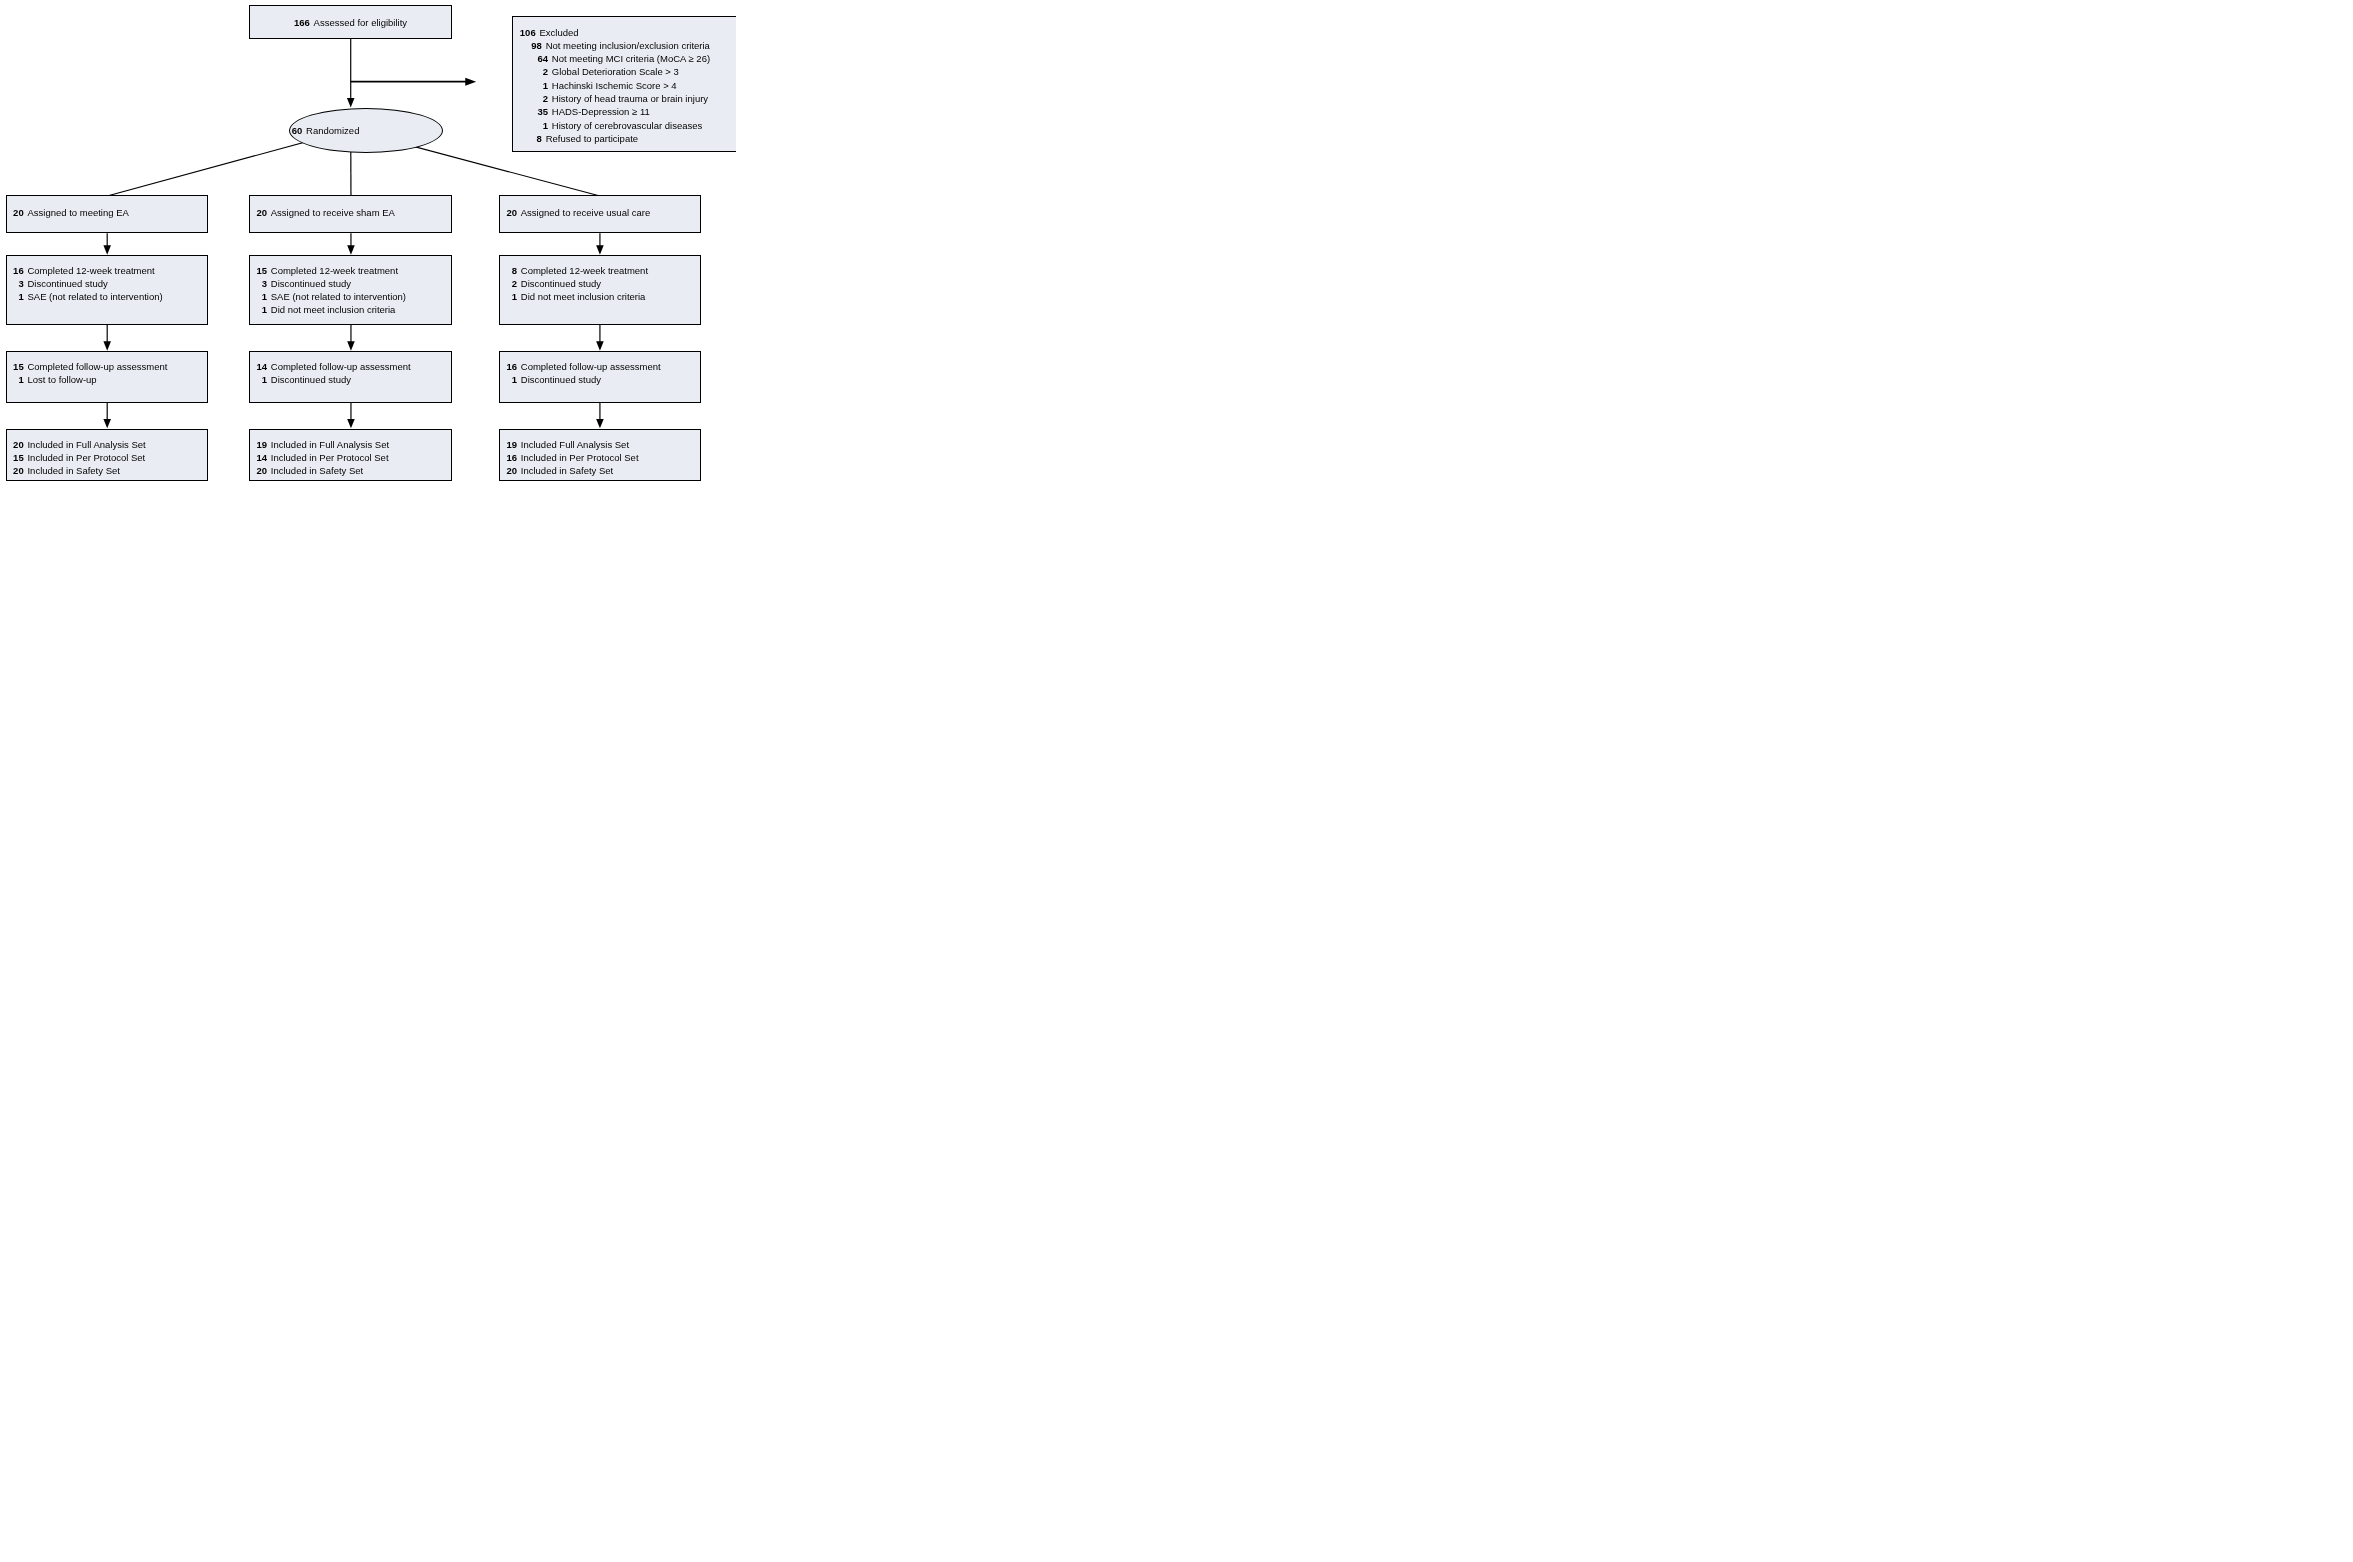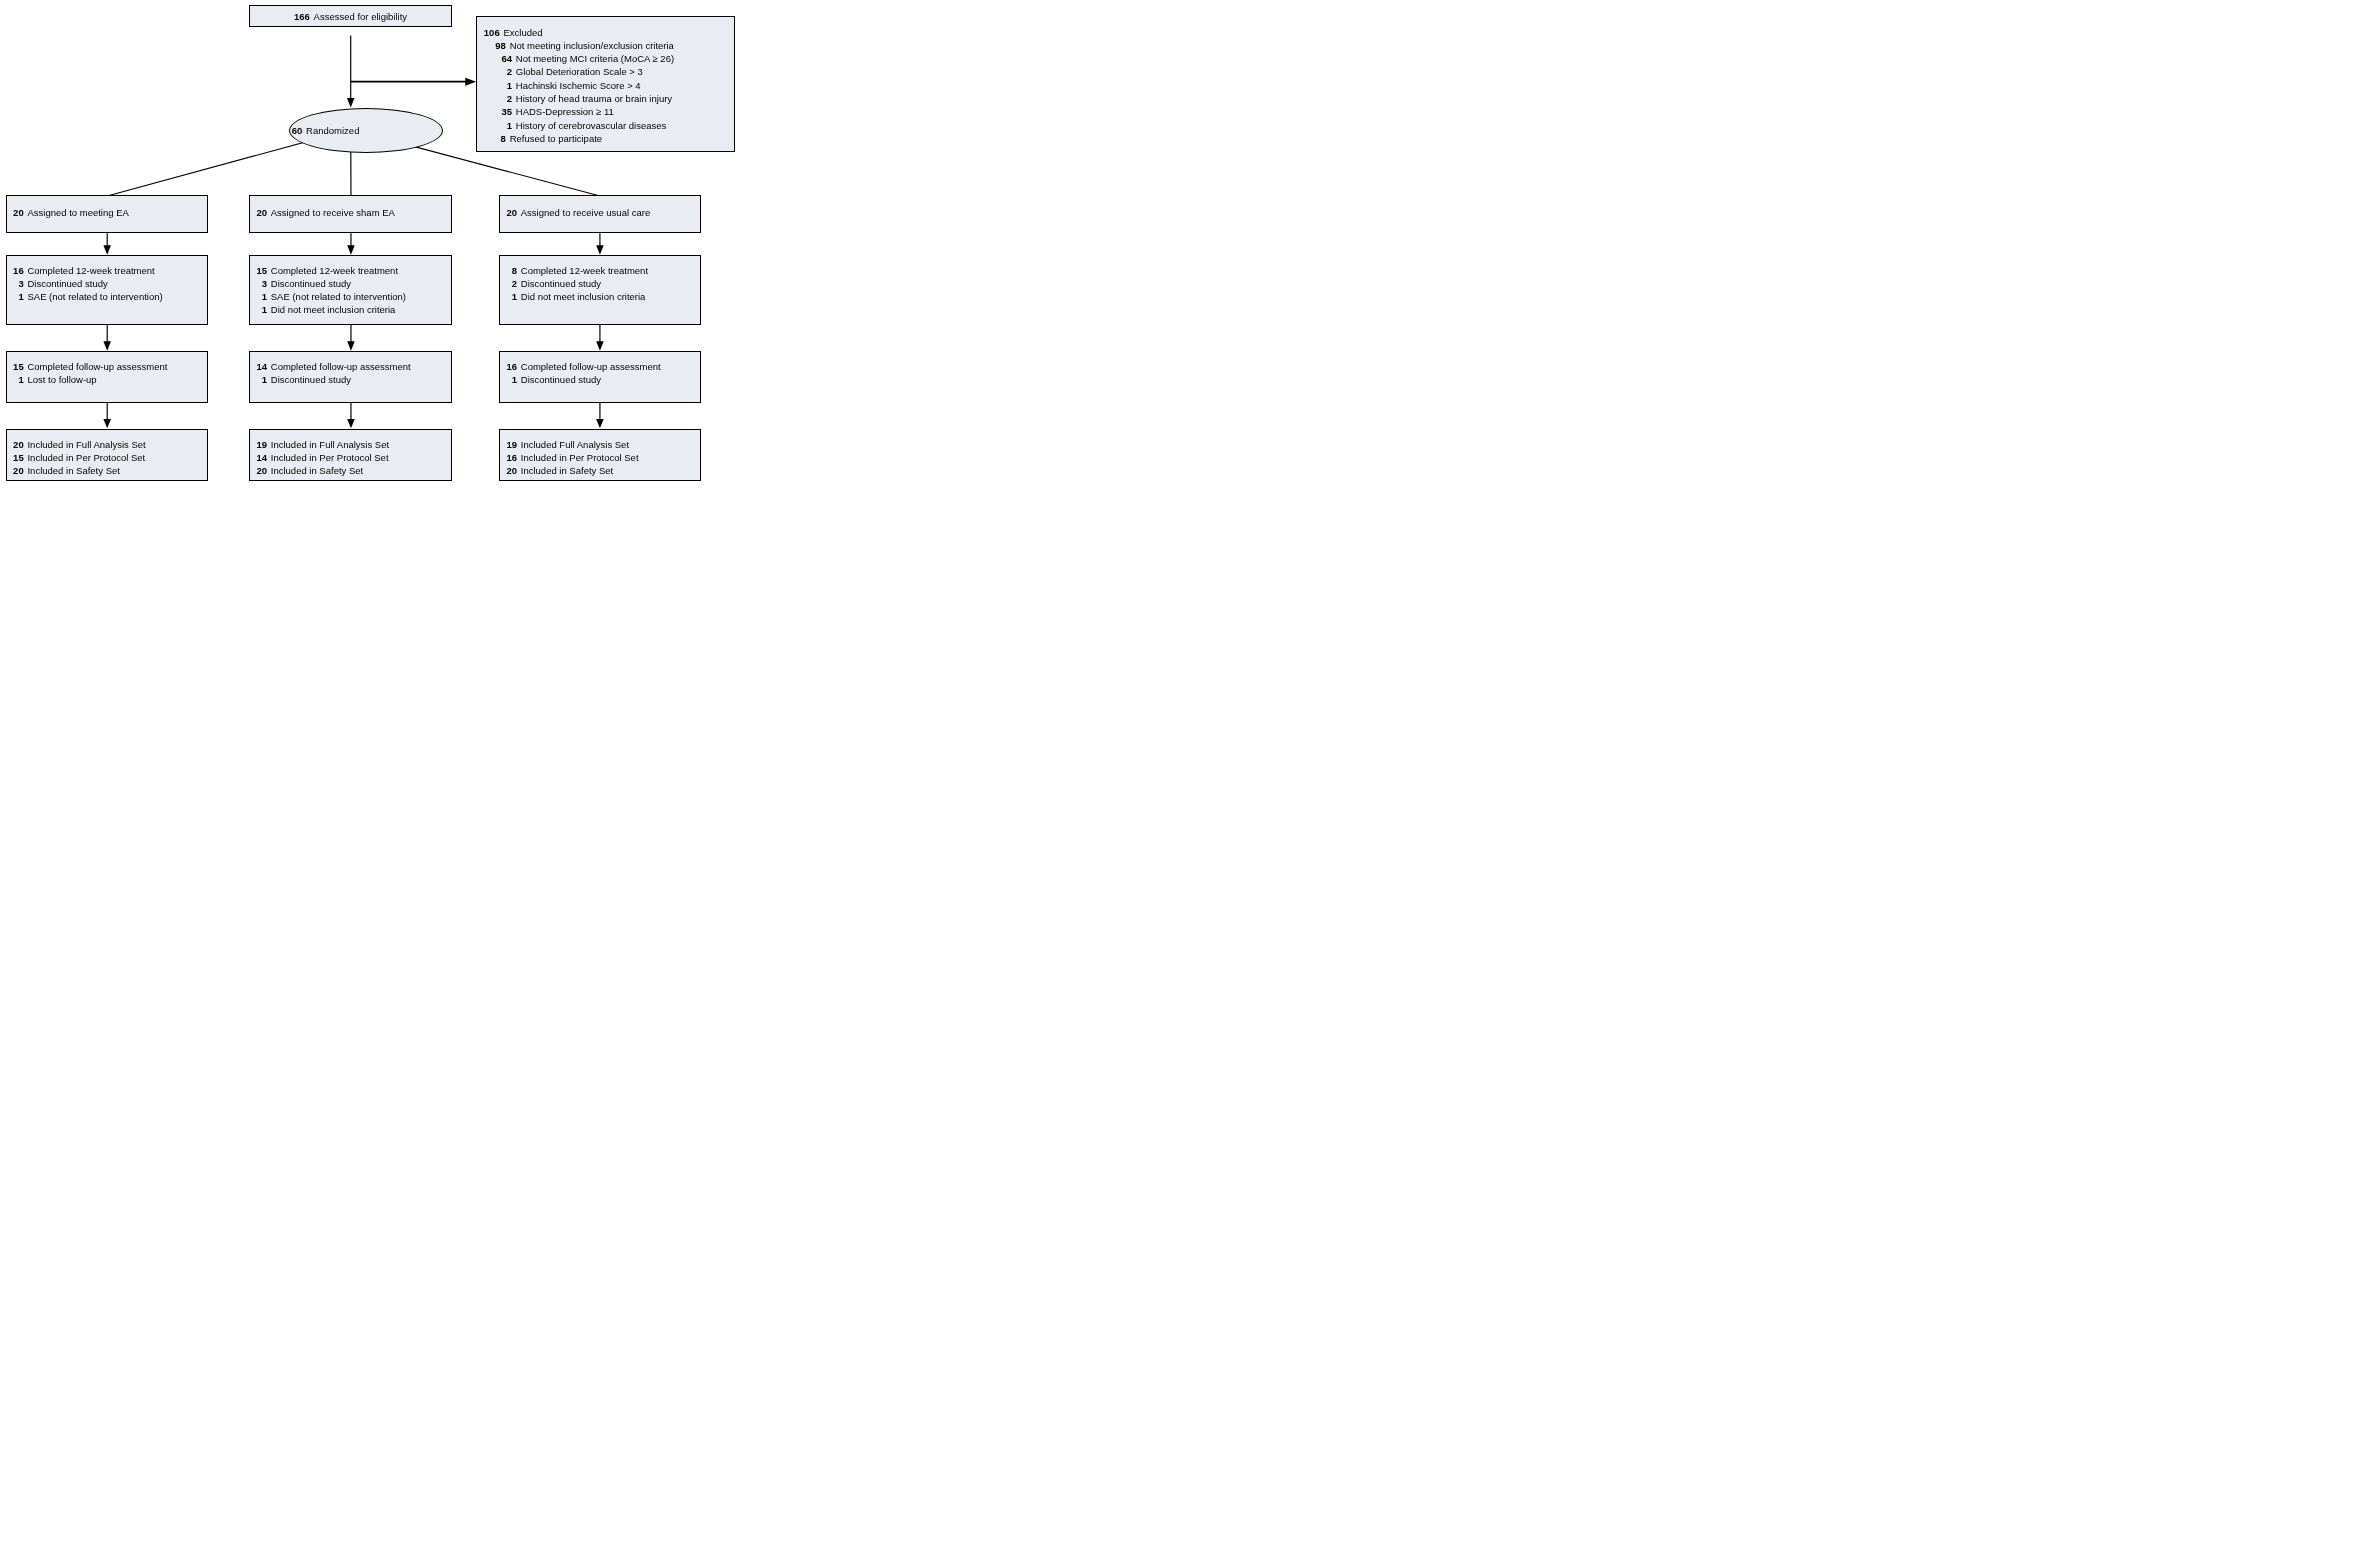--- a/index.html
+++ b/index.html
@@ -22,21 +22,21 @@
   .ellipse{
     border-radius:50%;
     display:flex;flex-direction:column;justify-content:center;
     z-index:3;
   }
   .bl{display:flex;align-items:baseline;line-height:13.3px;font-size:9.5px;}
   .bl .num{font-weight:700;text-align:right;flex:0 0 12.3px;white-space:pre;}
   .bl .txt{margin-left:3.8px;white-space:nowrap;}
   .pad{padding:7.6px 4.7px 0 4.7px;}
   .r1pad{padding:10px 4.7px 0 4.7px;}
-  .excl{padding:8.5px 4.7px 0 5.7px;}
+  .excl{padding:8.5px 4.7px 0 5.7px;margin-left:36px;}
   .excl .bl .num{flex-basis:17px;}
   .excl .lvl2{padding-left:6.2px;align-items:flex-end;}
   .excl .lvl3{padding-left:12.3px;}
   .center-box{display:flex;flex-direction:column;justify-content:center;}
   .center-box .bl{justify-content:center;}
   .center-box .bl .num{flex:0 0 auto;}
   svg line{stroke:var(--border,#000);}
   svg polygon{fill:var(--border,#000);}
 </style>
 </head>
@@ -71,21 +71,21 @@
     <polygon points="732.5,885 748.5,885 740.5,905"></polygon>
 
     <line x1="1266.5" y1="493" x2="1266.5" y2="520" stroke-width="2.5"></line>
     <polygon points="1258.5,518 1274.5,518 1266.5,538"></polygon>
     <line x1="1266.5" y1="685" x2="1266.5" y2="723" stroke-width="2.5"></line>
     <polygon points="1258.5,721 1274.5,721 1266.5,741"></polygon>
     <line x1="1266.5" y1="851" x2="1266.5" y2="887" stroke-width="2.5"></line>
     <polygon points="1258.5,885 1274.5,885 1266.5,905"></polygon>
   </svg>
 
-  <div class="box center-box" style="left:249px;top:5.2px;width:203px;height:22px;">
+  <div class="box center-box" style="left:249px;top:5.2px;width:203px;height:34px;">
       <div class="bl">
         <span class="num">166</span>
         <span class="txt">Assessed for eligibility</span>
       </div>
     </div>
 
   <div class="box excl" style="left:476px;top:16px;width:259px;height:136px;">
       <div class="bl lvl1">
         <span class="num">106</span>
         <span class="txt">Excluded</span>

